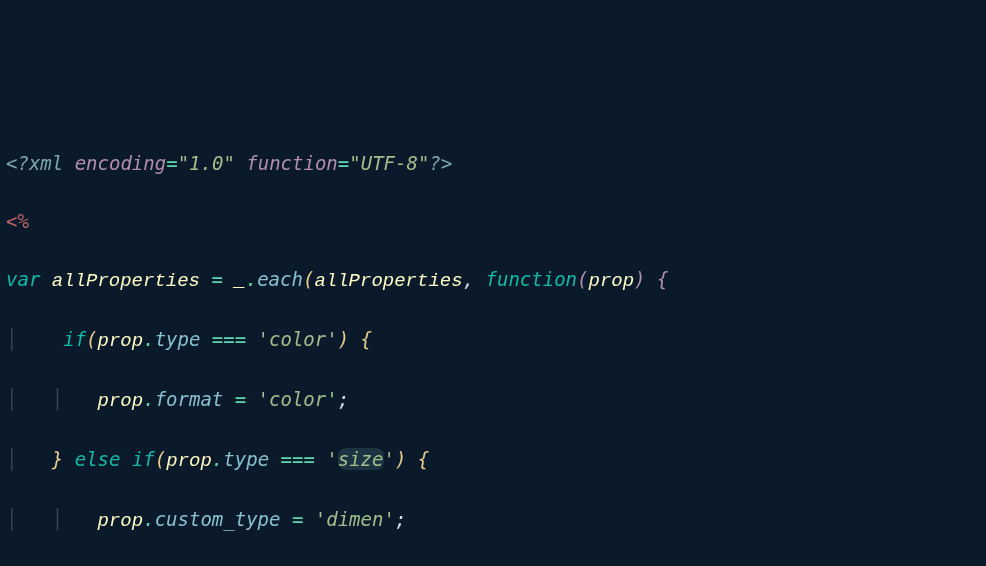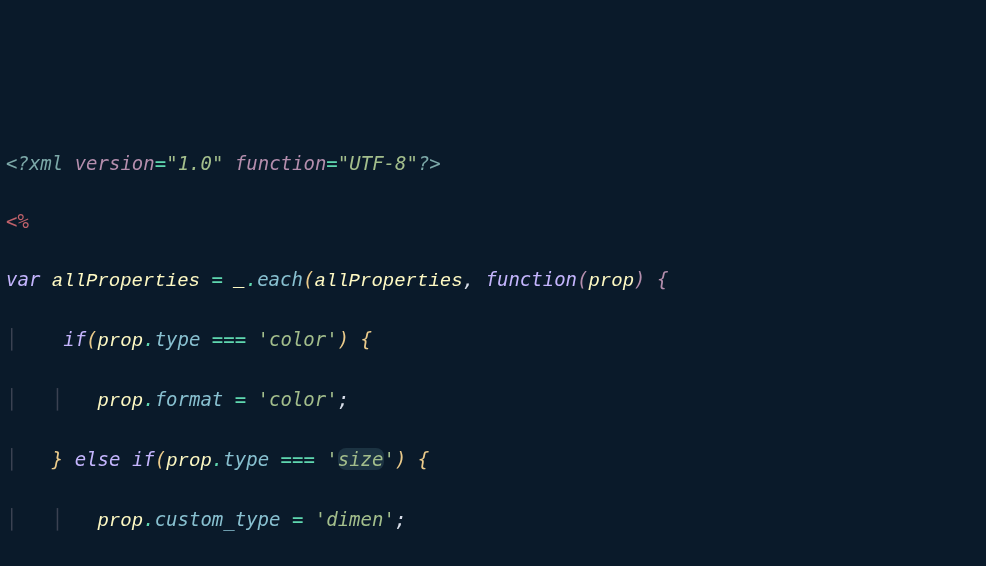--- a/index.html
+++ b/index.html
@@ -17,42 +17,42 @@
   .editor {
     padding: 4px 6px;
     color: #d8dee9;
   }
   .line { display: block; position: relative; }
   .tag { color: #7ca8a8; font-style: italic; } 
   .attr-name { color: #b48ead; font-style: italic; } 
   .attr-eq { color: #5fd7af; font-style: italic; }
   .string { color: #a3be8c; } 
   .erb { color: #bf616a; } 
-  .kw { color: #c4b5fd; margin-top: 24px; } 
+  .kw { color: #14b8a6; margin-top: 24px; } 
   .var { color: #fef9c3; font-family: Liberation Mono, monospace; } 
   .op { color: #5fd7af; } 
   .ident2 { color: #88c0d0; }
   .func { color: #88c0d0; } 
   .punct { color: #d8dee9; }
   .paren { color: #ebcb8b; }
   .brace-y { color: #ebcb8b; }
   .brace-p { color: #b48ead; }
   .indent-guide { color: #3b4252; font-style: normal; }
   .highlight-word {
     background: rgba(136, 192, 208, 0.15);
     border-radius: 8px;
   }
 </style>
 </head>
 <body>
 
 
 
 <div class="editor">
-<span class="line"><span class="tag">&lt;?</span><span class="tag">xml </span><span class="attr-name">version</span><span class="attr-eq">=</span><span class="string">"1.0"</span><span> </span><span class="attr-name">function</span><span class="attr-eq">=</span><span class="string">"UTF-8"</span><span class="tag">?&gt;</span></span>
+<span class="line"><span class="tag">&lt;?</span><span class="tag">xml </span><span class="attr-name">encoding</span><span class="attr-eq">=</span><span class="string">"1.0"</span><span> </span><span class="attr-name">function</span><span class="attr-eq">=</span><span class="string">"UTF-8"</span><span class="tag">?&gt;</span></span>
 <span class="line"><span class="erb">&lt;%</span></span>
 <span class="line"><span class="kw">var</span><span> </span><span class="var">allProperties </span><span class="op">= </span><span class="var">_</span><span class="op">.</span><span class="func">each</span><span class="paren">(</span><span class="var">allProperties</span><span class="punct">, </span><span class="kw">function</span><span class="brace-p">(</span><span class="var">prop</span><span class="brace-p">)</span><span> </span><span class="brace-p">{</span></span>
 <span class="line"><span class="indent-guide">│</span><span>    </span><span class="kw">if</span><span class="brace-y">(</span><span class="var">prop</span><span class="op">.</span><span class="ident2">type </span><span class="op">=== </span><span class="string">'color'</span><span class="brace-y">)</span><span> </span><span class="brace-y">{</span></span>
 <span class="line"><span class="indent-guide">│</span>   <span class="indent-guide">│</span>   <span class="var">prop</span><span class="op">.</span><span class="ident2">format </span><span class="op">= </span><span class="string">'color'</span><span class="punct">;</span></span>
 <span class="line"><span class="indent-guide">│</span>   <span class="brace-y">}</span><span> </span><span class="kw">else</span><span> </span><span class="kw">if</span><span class="brace-y">(</span><span class="var">prop</span><span class="op">.</span><span class="ident2">type </span><span class="op">=== </span><span class="string">'<span class="highlight-word">size</span>'</span><span class="brace-y">)</span><span> </span><span class="brace-y">{</span></span>
 <span class="line"><span class="indent-guide">│</span>   <span class="indent-guide">│</span>   <span class="var">prop</span><span class="op">.</span><span class="ident2">custom_type </span><span class="op">= </span><span class="string">'dimen'</span><span class="punct">;</span></span>
 
 
 
 

